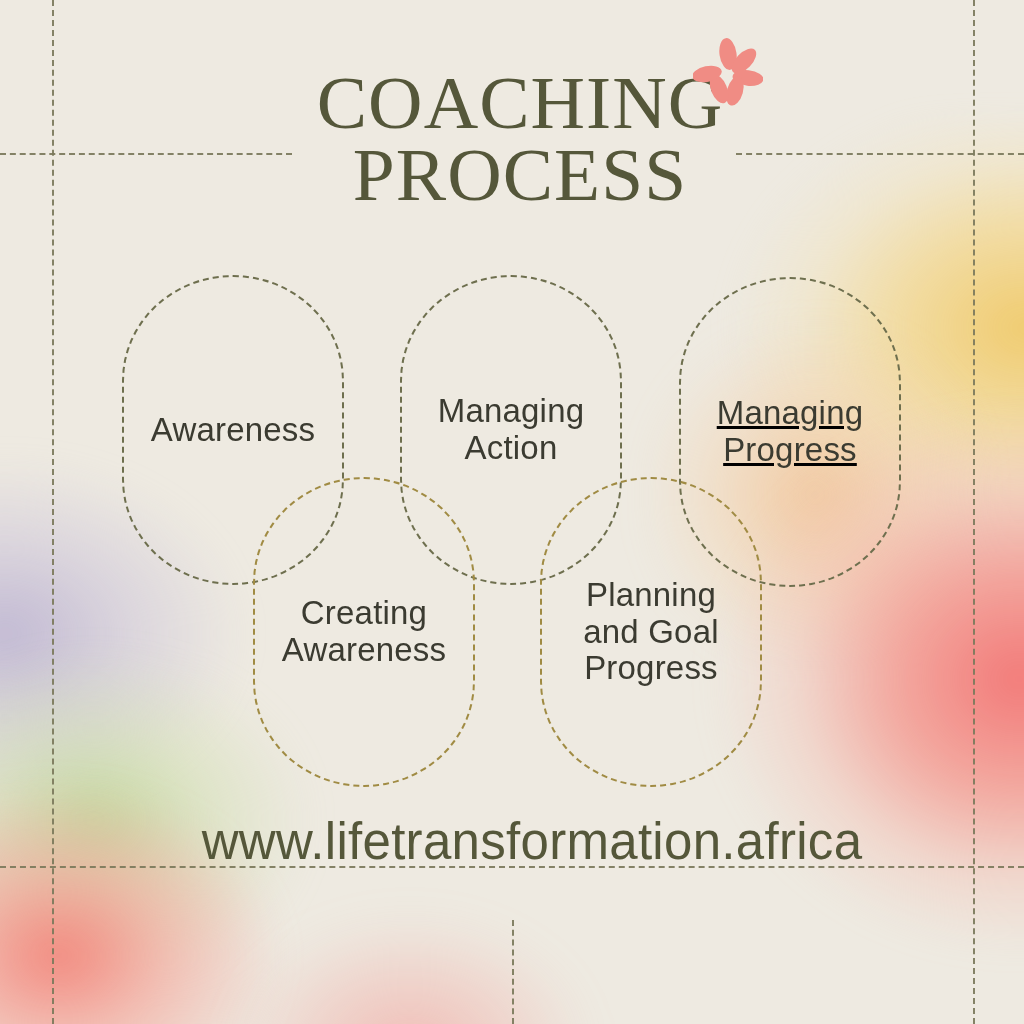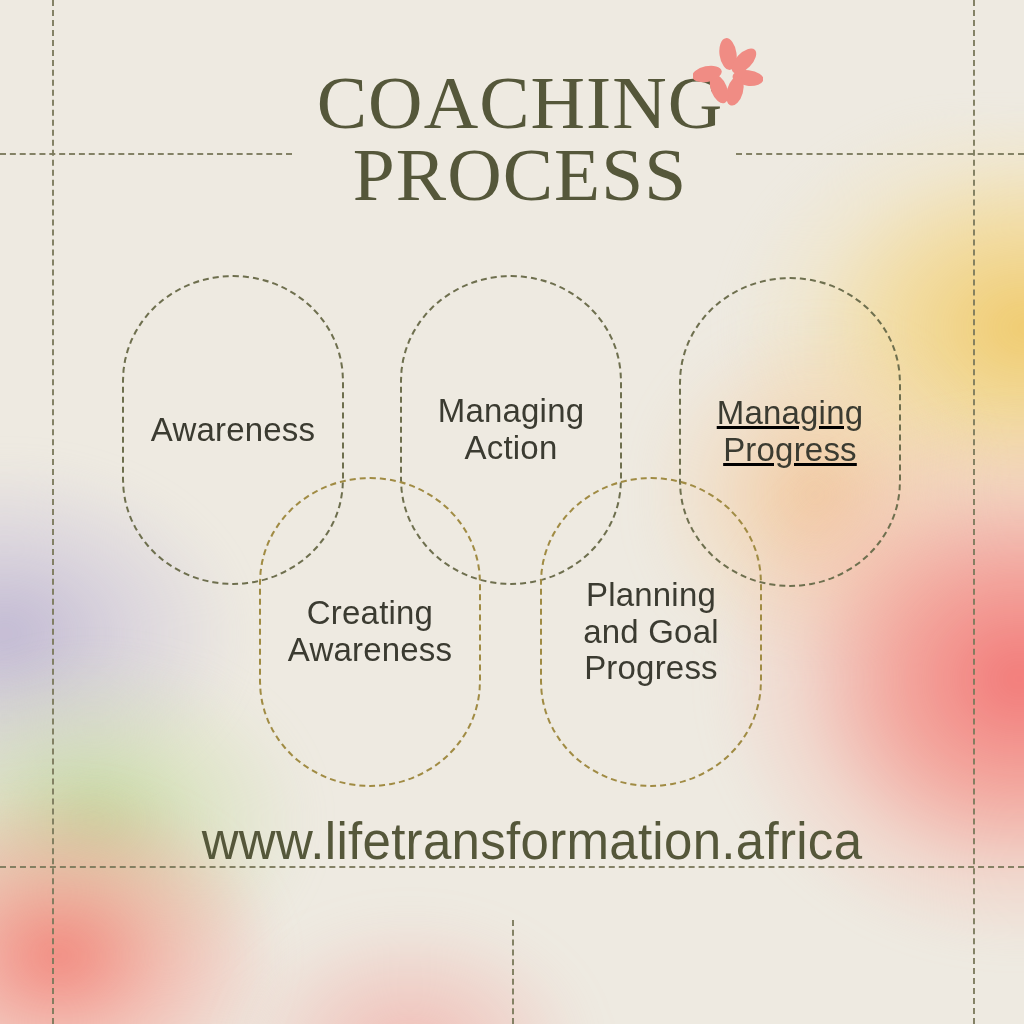--- a/index.html
+++ b/index.html
@@ -230,21 +230,21 @@
   <div class="bubble row-top" style="left:400px; top:275px; width:222px; height:310px;">
     <div class="bubble-label">Managing
 Action</div>
   </div>
 
   <div class="bubble row-top" style="left:679px; top:277px; width:222px; height:310px;text-decoration:underline;">
     <div class="bubble-label">Managing
 Progress</div>
   </div>
 
-  <div class="bubble row-bottom" style="left:259px; top:477px; width:222px; height:310px;">
+  <div class="bubble row-bottom" style="left:253px; top:477px; width:222px; height:310px;">
     <div class="bubble-label">Creating
 Awareness</div>
   </div>
 
   <div class="bubble row-bottom" style="left:540px; top:477px; width:222px; height:310px;">
     <div class="bubble-label">Planning
 and Goal
 Progress</div>
   </div>
 

